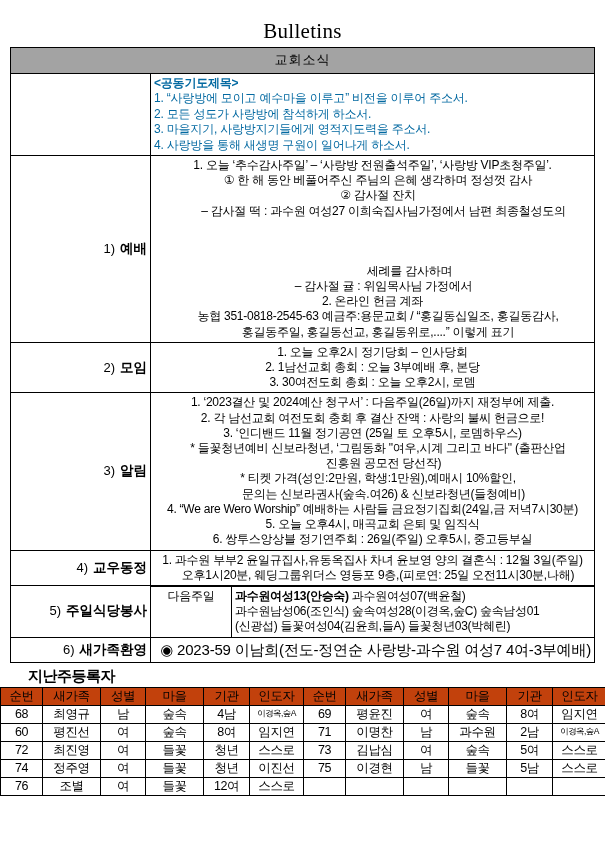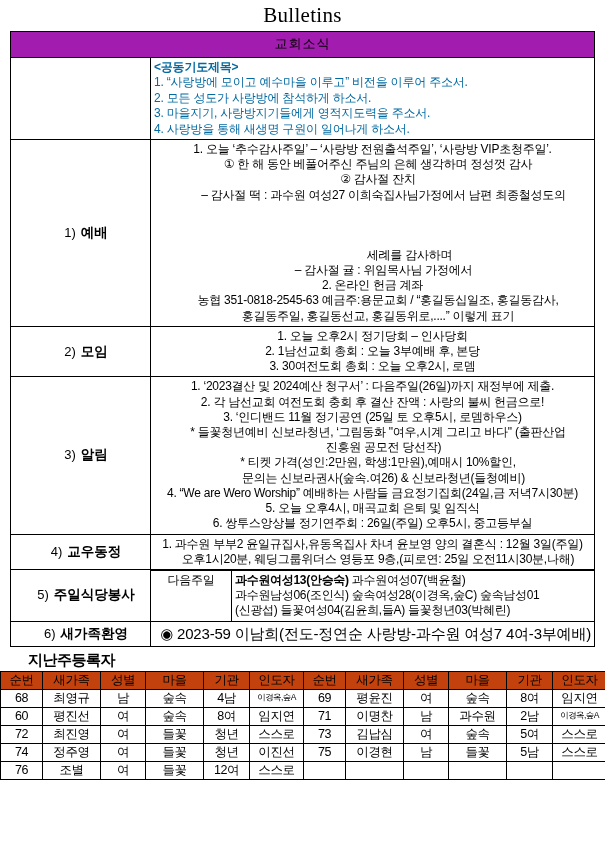--- a/index.html
+++ b/index.html
@@ -20,47 +20,47 @@
     position: relative;
     box-sizing: border-box;
   }
 
   
   .doc-title {
     text-align: center;
     font-family: "Liberation Serif", "DejaVu Serif", serif;
     font-size: 21px;
     line-height: 28px;
-    padding-top: 1px;
+    padding-top: 17px;
     letter-spacing: 0.3px;
   }
 
   
   table.bulletin {
     width: 585px;
     margin: 2px auto 0 auto;
     border-collapse: collapse;
     table-layout: fixed;
   }
   table.bulletin td {
     border: 1px solid #000;
     vertical-align: top;
     padding: 2px 3px;
   }
   .band {
-    background: #a21caf;
+    background: #a3a3a3;
     text-align: center;
     font-size: 13px;
     font-weight: normal;
     padding: 3px 0 4px 0 !important;
     letter-spacing: 1px;
   }
   .lblcell {
     width: 140px;
-    text-align: center;
+    text-align: right;
     font-size: 13.5px;
     font-weight: bold;
     vertical-align: middle !important;
     padding-left: 14px !important;
   }
   .lblcell .num {
     font-weight: normal;
     font-size: 13px;
     margin-right: 5px;
   }

